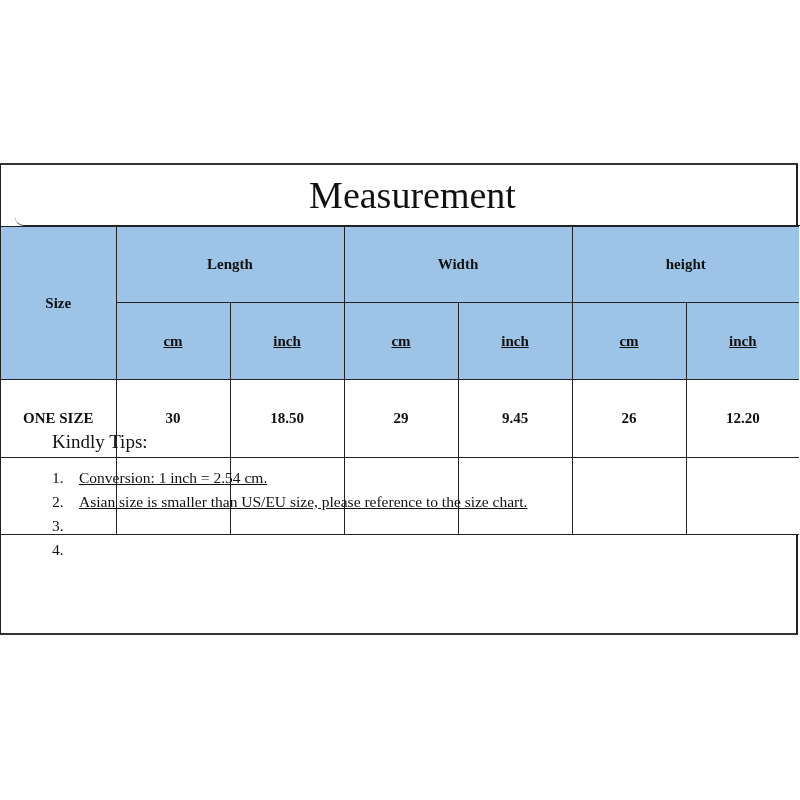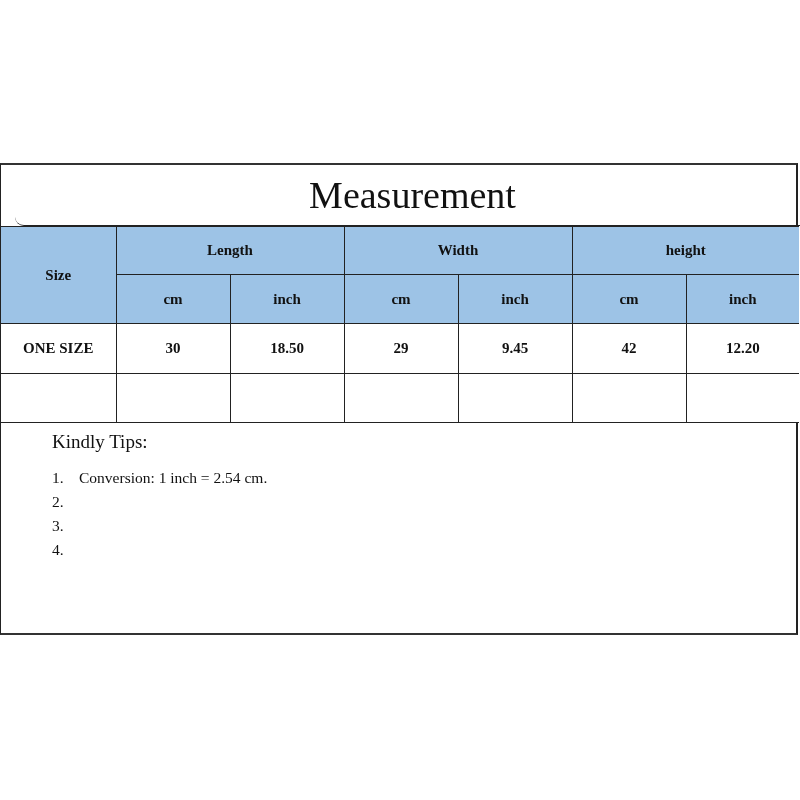--- a/index.html
+++ b/index.html
@@ -48,29 +48,29 @@
       width: 100%;
       border-collapse: collapse;
       table-layout: fixed;
     }
     table.size-table td, table.size-table th {
       border: 1px solid #222;
       text-align: center;
       vertical-align: middle;
       font-weight: bold;
       font-size: 15px;
-      padding: 2px;
+      padding: 16px;
     }
     table.size-table tr td:first-child,
     table.size-table tr th:first-child { border-left: none; }
     table.size-table tr td:last-child,
     table.size-table tr th:last-child { border-right: none; }
     .hdr { background: #9dc3e6; }
     .hdr1 th { height: 43px; }
-    .hdr2 th { height: 44px; }
+    .hdr2 th { height: 44px; text-decoration: underline; }
     .data-row td { height: 45px; background: #ffffff; margin-left: 48px; }
     .empty-row td { height: 44px; background: #ffffff; }
     .tips {
       position: absolute;
       left: 0;
       top: 242px;
       width: 100%;
       height: 228px;
       box-sizing: border-box;
       padding-left: 27px;
@@ -90,20 +90,21 @@
     .tips-list li {
       display: flex;
       line-height: 24px;
     }
     .tips-list .num {
       width: 27px;
       flex: 0 0 27px;
     }
     .tips-list .txt {
       width: 600px;
+      text-decoration: underline;
     }
   </style>
 </head>
 <body>
 
 <div class="sheet">
   <div class="title-row">Measurement</div>
 
   <table class="size-table">
     <colgroup>
@@ -129,21 +130,21 @@
       <th class="hdr">inch</th>
       <th class="hdr">cm</th>
       <th class="hdr">inch</th>
     </tr>
     <tr class="data-row">
       <td>ONE SIZE</td>
       <td>30</td>
       <td>18.50</td>
       <td>29</td>
       <td>9.45</td>
-      <td>42</td>
+      <td>26</td>
       <td>12.20</td>
     </tr>
     <tr class="empty-row">
       <td></td>
       <td></td>
       <td></td>
       <td></td>
       <td></td>
       <td></td>
       <td></td>
@@ -153,20 +154,21 @@
 
   <div class="tips">
     <div class="tips-title">Kindly Tips:</div>
     <ol class="tips-list">
       <li>
         <span class="num">1.</span>
         <span class="txt">Conversion: 1 inch = 2.54 cm.</span>
       </li>
       <li>
         <span class="num">2.</span>
+        <span class="txt">Asian size is smaller than US/EU size, please reference to the size chart.</span>
       </li>
       <li>
         <span class="num">3.</span>
       </li>
       <li>
         <span class="num">4.</span>
       </li>
     </ol>
   </div>
 </div>

